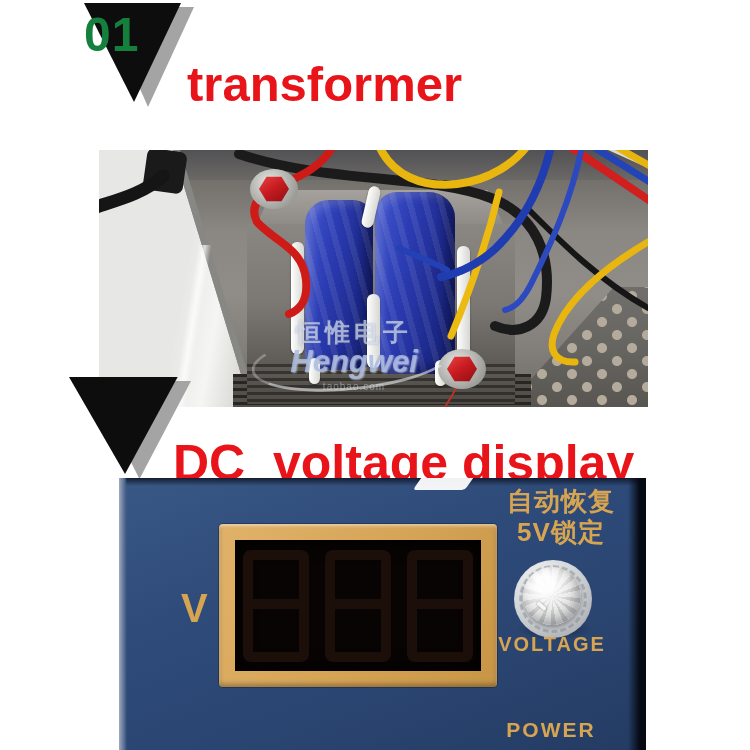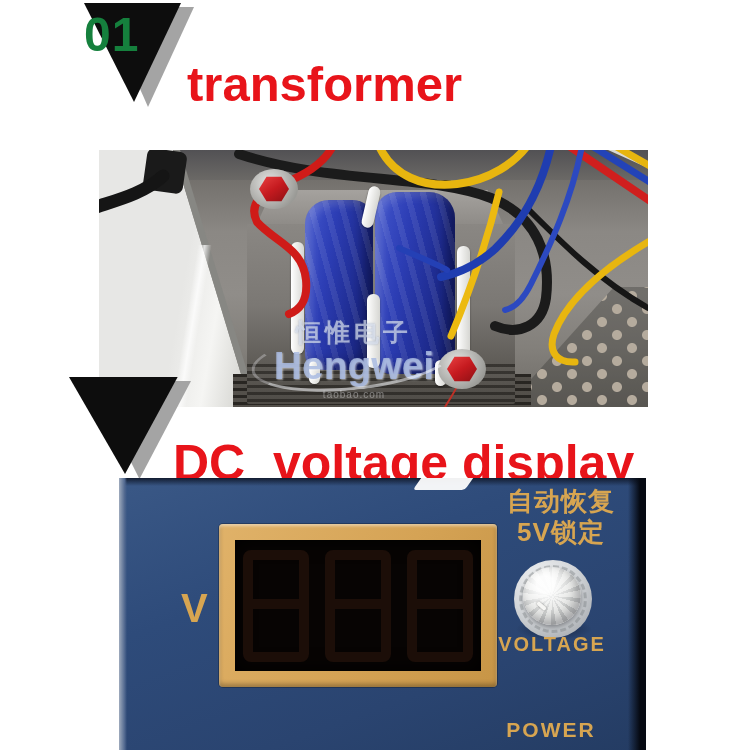--- a/index.html
+++ b/index.html
@@ -87,21 +87,21 @@
   #bolt2{left:348px;top:206px;}
 
   .p1-wires{position:absolute;left:0;top:0;width:549px;height:257px;}
 
   .wm{left:150px;top:166px;width:210px;text-align:center;}
   .wm-arc{position:absolute;left:2px;top:14px;width:198px;height:54px;border:3px solid rgba(0,0,0,0);
     border-bottom-color:rgba(246,248,252,.55);border-left-color:rgba(246,248,252,.30);
     border-radius:50%;transform:rotate(-6deg);}
   .wm-cn{font-size:25px;font-weight:bold;letter-spacing:4px;color:rgba(238,243,250,.6);
     text-shadow:0 0 2px rgba(90,110,160,.5);}
-  .wm-en{font-size:39px;font-weight:bold;color:rgba(168,186,224,.85);
+  .wm-en{font-size:31px;font-weight:bold;font-style:italic;color:rgba(168,186,224,.85);
     margin-top:-5px;text-shadow:1px 1px 2px rgba(255,255,255,.55);}
   .wm-url{font-size:10px;letter-spacing:1px;color:rgba(250,250,252,.38);margin-top:1px;}
 
   
   .photo2{left:119px;top:478px;width:527px;height:272px;overflow:hidden;
     background:linear-gradient(160deg,#3a5886 0%,#2e4b7a 35%,#2a4470 70%,#243c63 100%);}
   .p2-topline{left:0;top:0;width:100%;height:8px;background:linear-gradient(#121c30,rgba(18,28,48,0));}
   .p2-leftstrip{left:0;top:0;width:8px;height:100%;
     background:linear-gradient(90deg,#9fabbd,#51688f 70%,rgba(0,0,0,0));}
   .p2-rightshadow{right:0;top:0;width:18px;height:100%;

